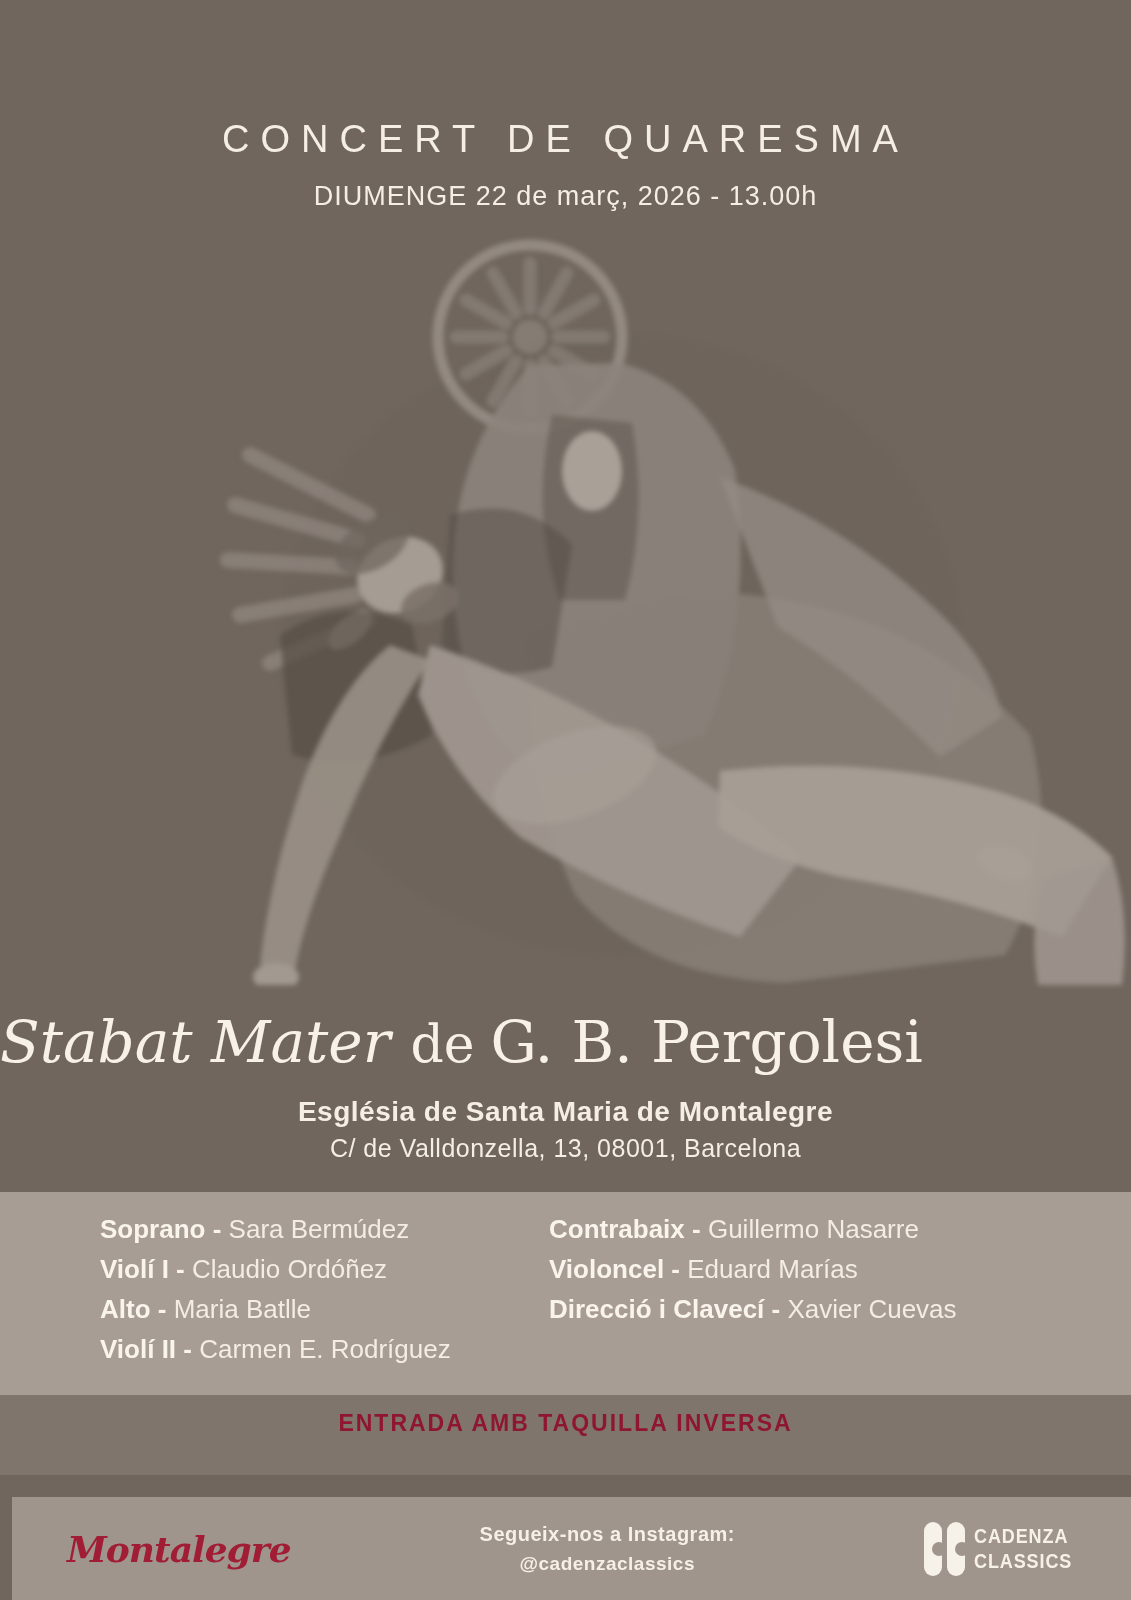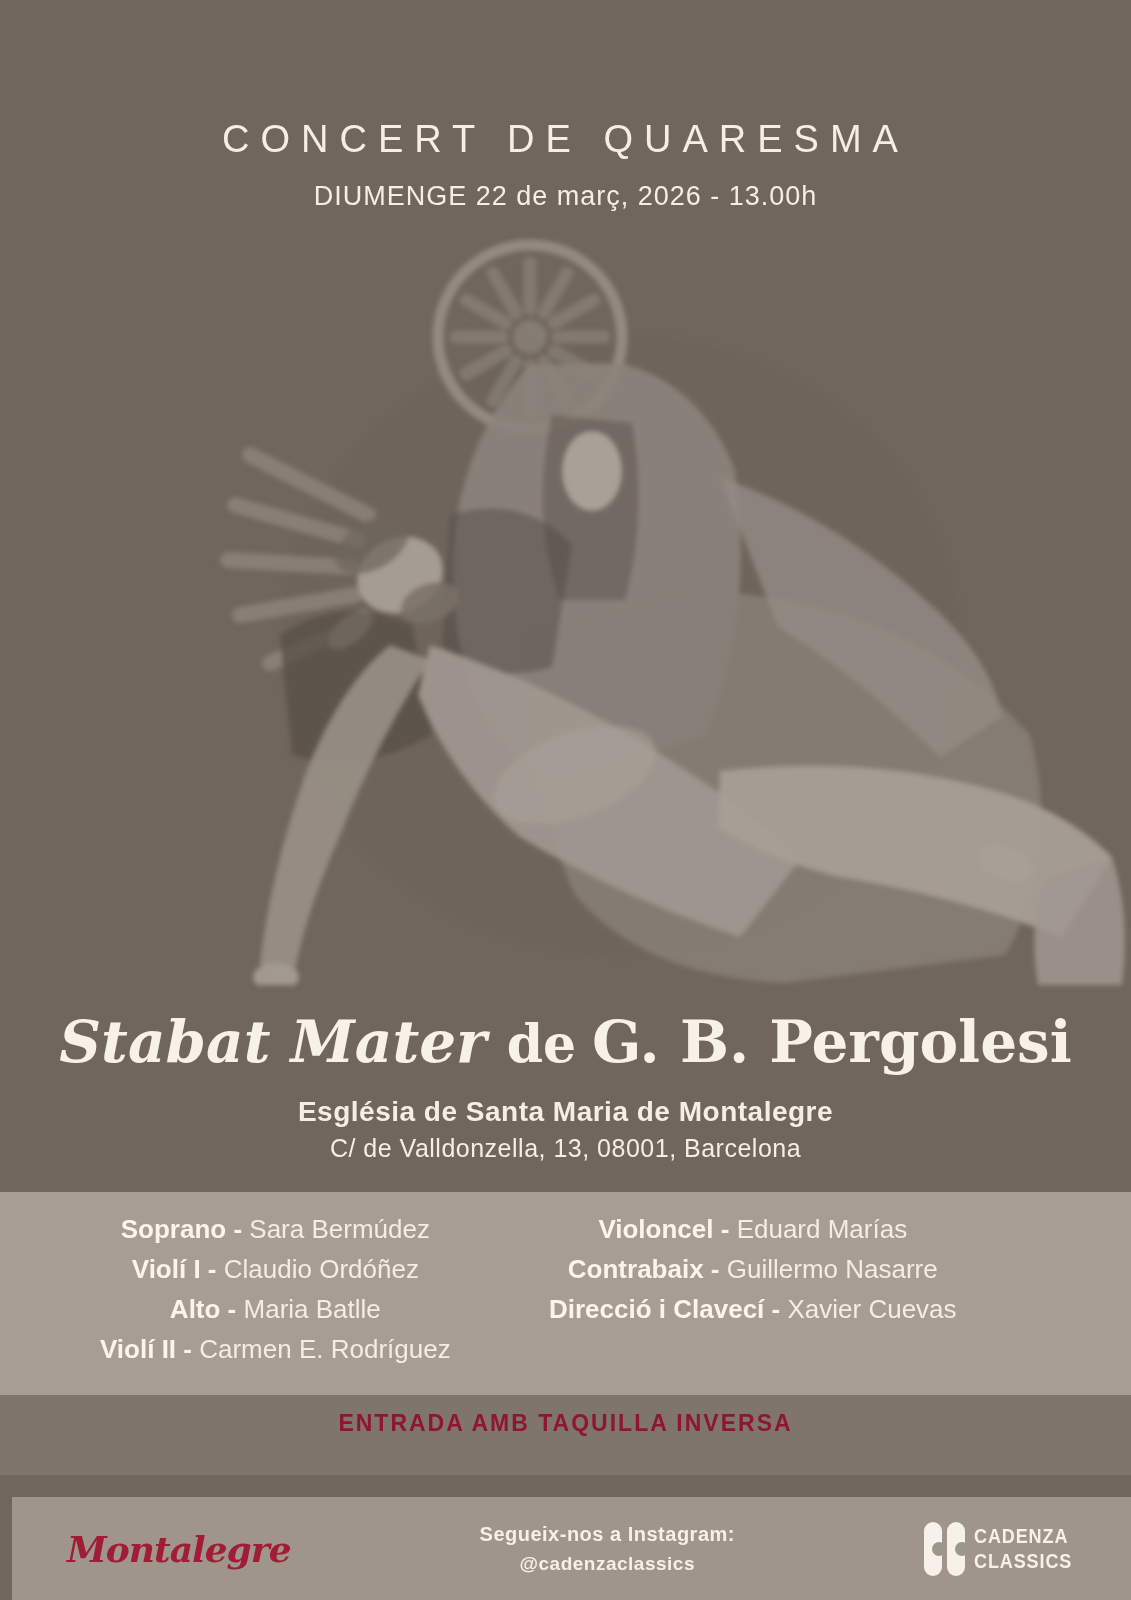--- a/index.html
+++ b/index.html
@@ -17,34 +17,34 @@
          font-size:38px; font-weight:400; letter-spacing:11px; line-height:46px;
          color:var(--cream); }
   .date{position:absolute; top:181px; left:0; width:100%; text-align:center;
         font-size:27px; font-weight:400; letter-spacing:1px; color:var(--cream);}
 
   
   .statue-wrap{position:absolute; top:215px; left:100px; width:1031px; height:770px;}
   .statue-wrap svg{filter:blur(2.5px);}
 
   
-  .work-title{position:absolute; top:1002px; left:0; width:100%; text-align:center;
+  .work-title{position:absolute; top:1002px; left:0; width:100%; text-align:left;
               font-family:"DejaVu Serif","Liberation Serif",serif; font-size:58px;
-              line-height:80px; color:#f7f1e8; font-weight:700;}
+              line-height:80px; color:#f7f1e8; font-weight:400;}
   .work-title .it{font-style:italic;}
   .work-title .de{margin:0 16px 0 20px; font-size:52px;}
   .venue{position:absolute; top:1096px; left:0; width:100%; text-align:center;
          font-size:28px; font-weight:700; letter-spacing:.5px; color:var(--cream);}
   .address{position:absolute; top:1134px; left:0; width:100%; text-align:center;
            font-size:25px; font-weight:400; letter-spacing:.5px; color:var(--cream);}
 
   
   .band-performers{position:absolute; top:1192px; left:0; width:100%; height:203px;
                    background:var(--band-light); padding-top:17px;}
-  .col{position:absolute; top:17px;text-align:center;}
+  .col{position:absolute; top:17px;}
   .col-left{left:100px;}
   .col-right{left:549px;}
   .perf-row{font-size:26px; line-height:40px; color:#faf5ec; white-space:nowrap;}
   .perf-row .role{font-weight:700;}
   .perf-row .name{font-weight:400; color:#f4ede3;}
 
   
   .band-ticket{position:absolute; top:1395px; left:0; width:100%; height:80px;
                background:var(--band-medium); text-align:center; padding-top:13px;}
   .ticket-line1{font-size:23px; font-weight:700; letter-spacing:2px;
@@ -157,26 +157,26 @@
         <span class="role">Alto -</span>
         <span class="name">Maria Batlle</span>
       </div>
       <div class="perf-row">
         <span class="role">Violí II -</span>
         <span class="name">Carmen E. Rodríguez</span>
       </div>
     </div>
     <div class="col col-right">
       <div class="perf-row">
+        <span class="role">Contrabaix -</span>
+        <span class="name">Guillermo Nasarre</span>
+      </div>
+      <div class="perf-row">
         <span class="role">Violoncel -</span>
         <span class="name">Eduard Marías</span>
-      </div>
-      <div class="perf-row">
-        <span class="role">Contrabaix -</span>
-        <span class="name">Guillermo Nasarre</span>
       </div>
       <div class="perf-row">
         <span class="role">Direcció i Clavecí -</span>
         <span class="name">Xavier Cuevas</span>
       </div>
     </div>
   </section>
 
   <section class="band-ticket">
     <p class="ticket-line1">ENTRADA AMB TAQUILLA INVERSA</p>

